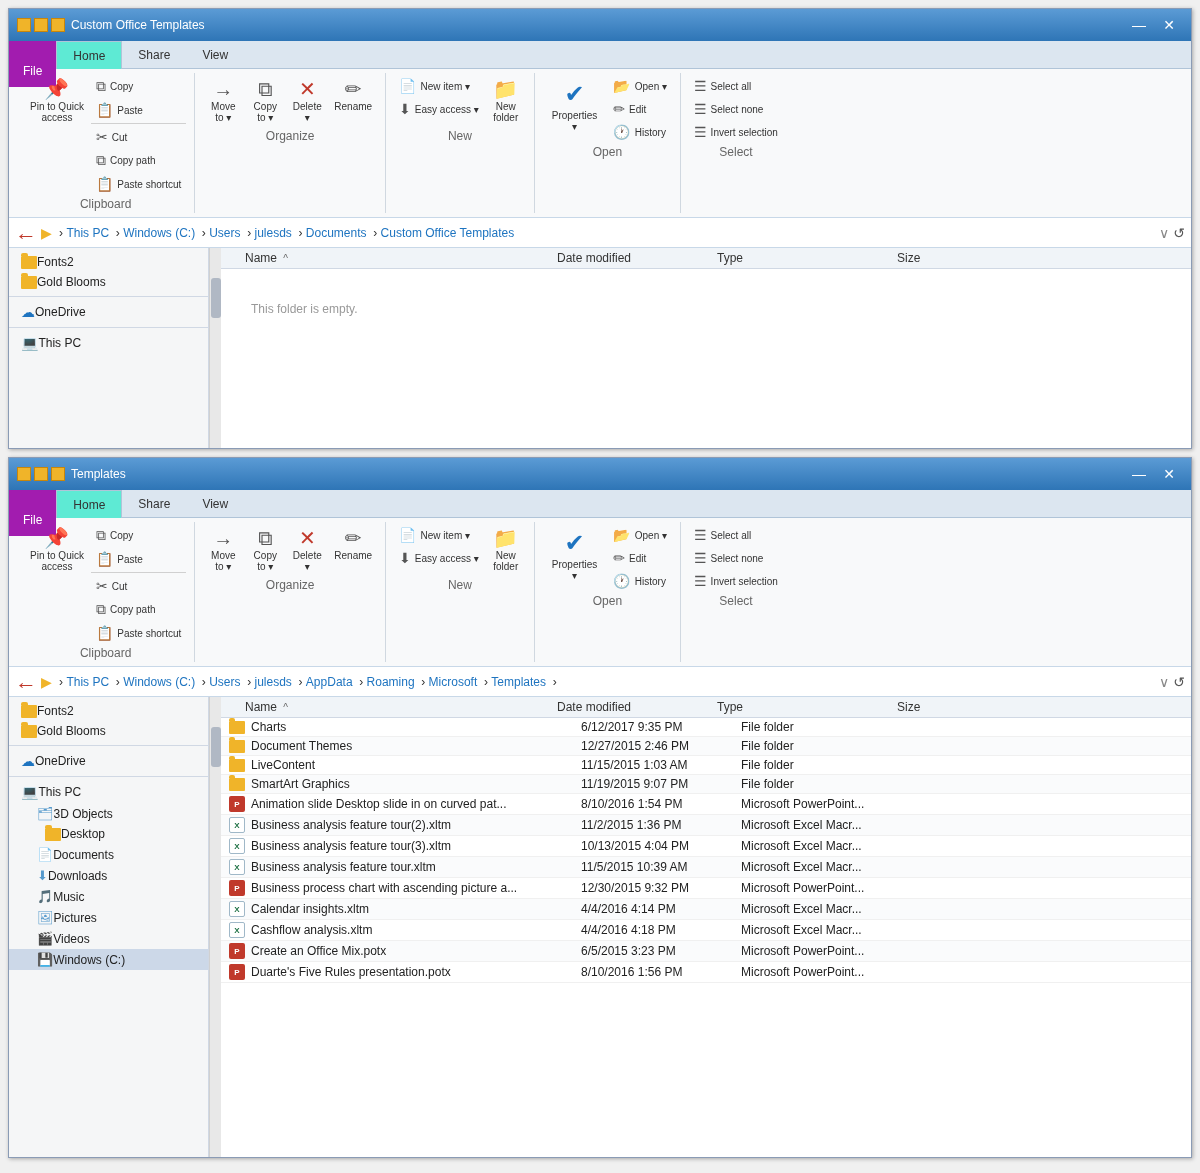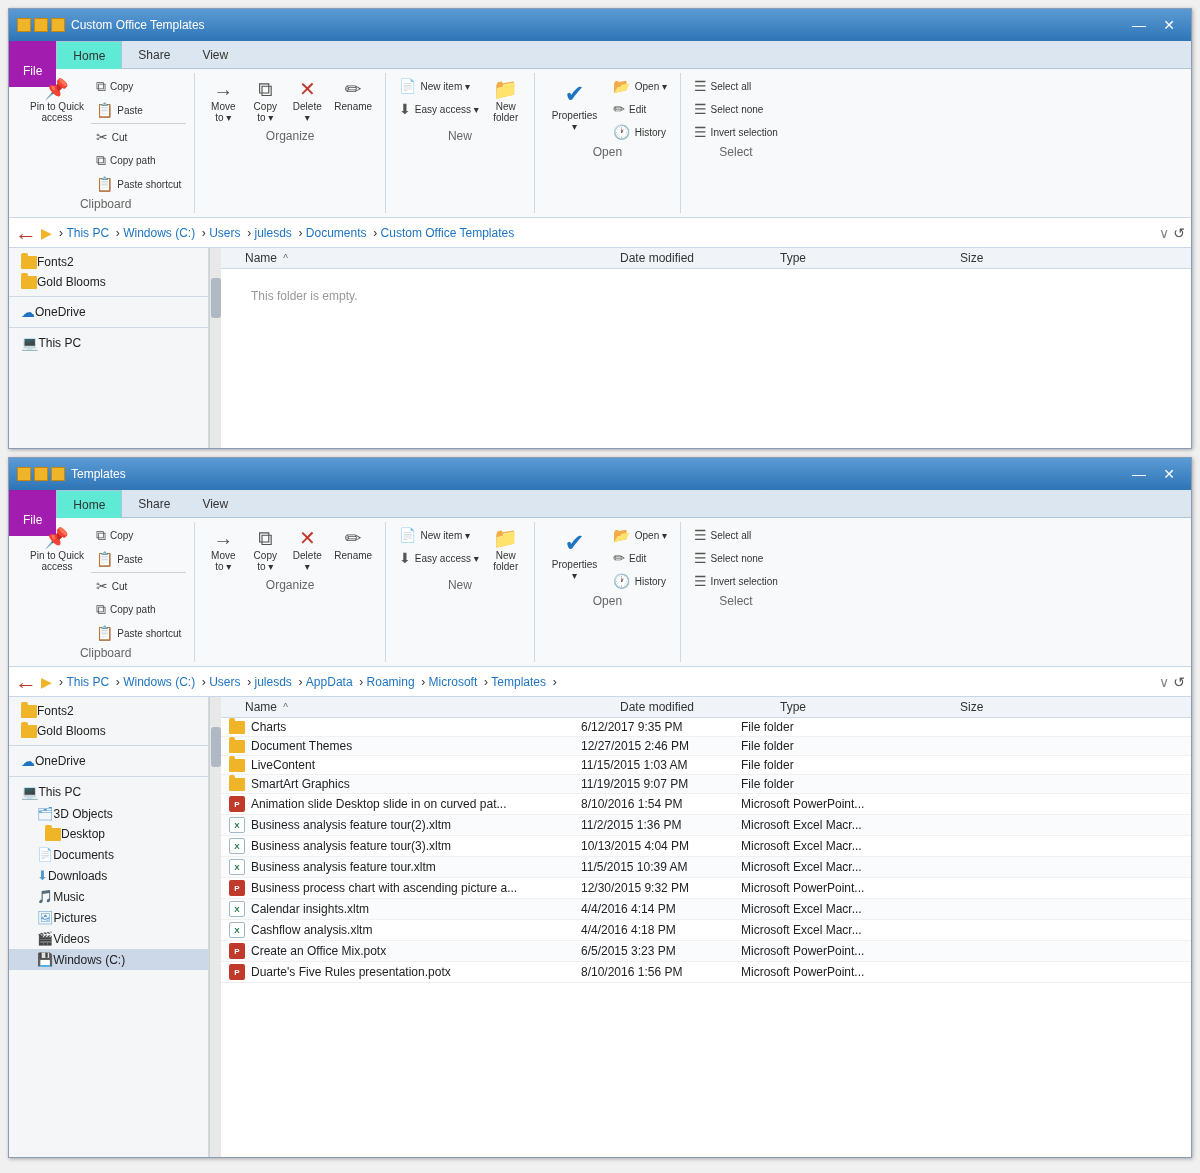--- a/index.html
+++ b/index.html
@@ -275,21 +275,21 @@
       background: #fff;
     }
     .file-list-header {
       display: flex;
       border-bottom: 1px solid #d0d8e4;
       background: #f0f4f8;
       padding: 3px 0;
       font-size: 12px;
       color: #333;
     }
-    .col-name { width: 399px; padding-left: 24px; }
+    .col-name { width: 336px; padding-left: 24px; }
     .col-date { width: 160px; }
     .col-type { width: 180px; }
     .col-size { width: 80px; }
     .sort-arrow { font-size: 10px; color: #666; margin-left: 3px; }
 
     .file-row {
       display: flex;
       align-items: center;
       padding: 2px 0;
       font-size: 12px;
@@ -352,21 +352,21 @@
       align-items: center;
       justify-content: center;
       font-size: 8px;
       color: #217346;
       font-weight: bold;
     }
 
     .empty-message {
       color: #999;
       font-size: 12px;
-      padding: 20px 30px;
+      padding: 33px 30px;
     }
 
     
     .red-arrow {
       color: #c0392b;
       font-size: 22px;
       font-weight: 900;
     }
 
     

